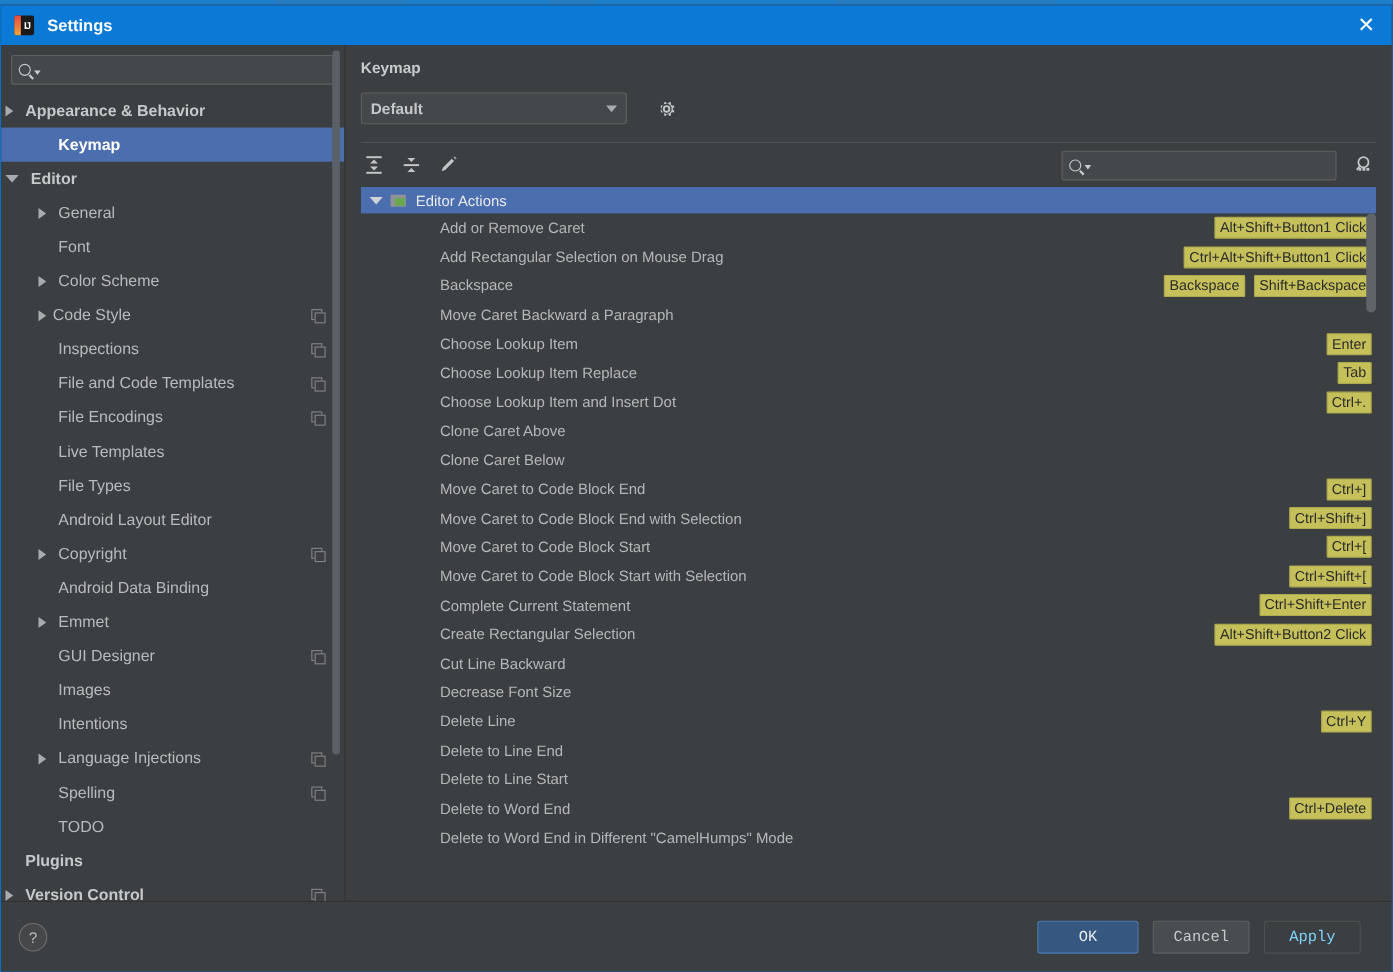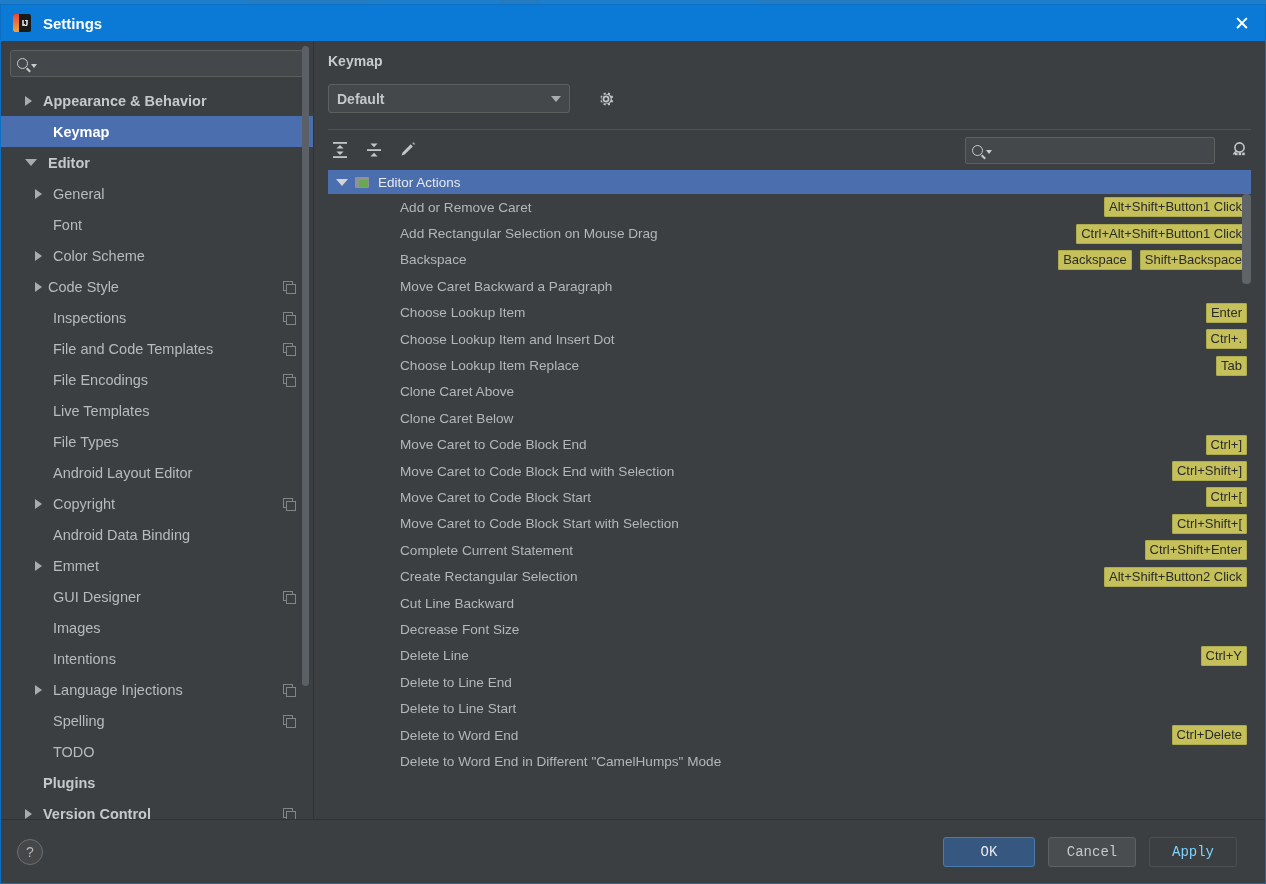--- a/index.html
+++ b/index.html
@@ -106,21 +106,21 @@
   }
   .copyico::before {
     content:""; position:absolute; left:0; top:0; width:8px; height:8px;
     border:1.3px solid #9a9da0;
   }
   .copyico::after {
     content:""; position:absolute; left:3px; top:3px; width:8px; height:8px;
     border:1.3px solid #9a9da0; background:#3c3f41;
   }
   
-  .lvl0 { padding-left:24px; }
+  .lvl0 { padding-left:4px; }
   .lvl0 .lbl { margin-left:0; }
   .lvl0 .arrow { margin-right:0; }
   .lvl1 { padding-left:34px; }
 
   #sidebar-scroll {
     position:absolute; right:4px; top:0; width:7px; background:transparent;
   }
   #sidebar-thumb { position:absolute; width:7px; border-radius:4px; background:#5b6066; }
 
   
@@ -446,29 +446,29 @@
               <div class="aname">Move Caret Backward a Paragraph</div>
               <div class="keys"></div>
             </div>
             <div class="arow">
               <div class="aname">Choose Lookup Item</div>
               <div class="keys">
                 <span class="kbd">Enter</span>
               </div>
             </div>
             <div class="arow">
+              <div class="aname">Choose Lookup Item Replace</div>
+              <div class="keys">
+                <span class="kbd">Tab</span>
+              </div>
+            </div>
+            <div class="arow">
               <div class="aname">Choose Lookup Item and Insert Dot</div>
               <div class="keys">
                 <span class="kbd">Ctrl+.</span>
-              </div>
-            </div>
-            <div class="arow">
-              <div class="aname">Choose Lookup Item Replace</div>
-              <div class="keys">
-                <span class="kbd">Tab</span>
               </div>
             </div>
             <div class="arow">
               <div class="aname">Clone Caret Above</div>
               <div class="keys"></div>
             </div>
             <div class="arow">
               <div class="aname">Clone Caret Below</div>
               <div class="keys"></div>
             </div>

